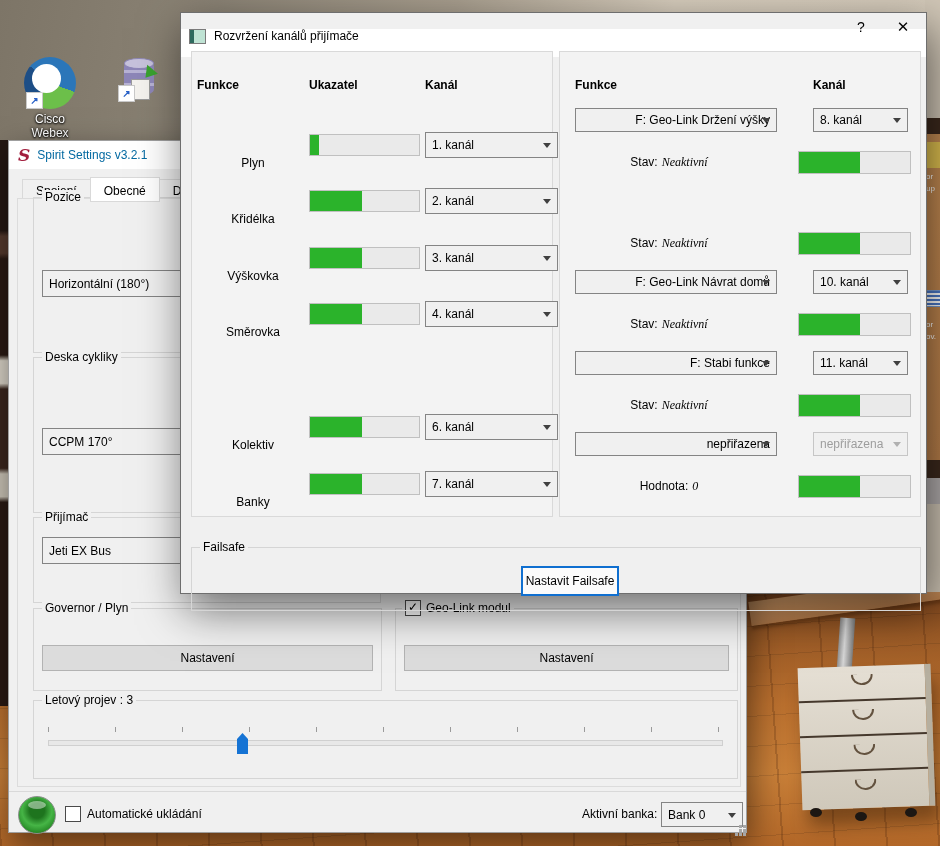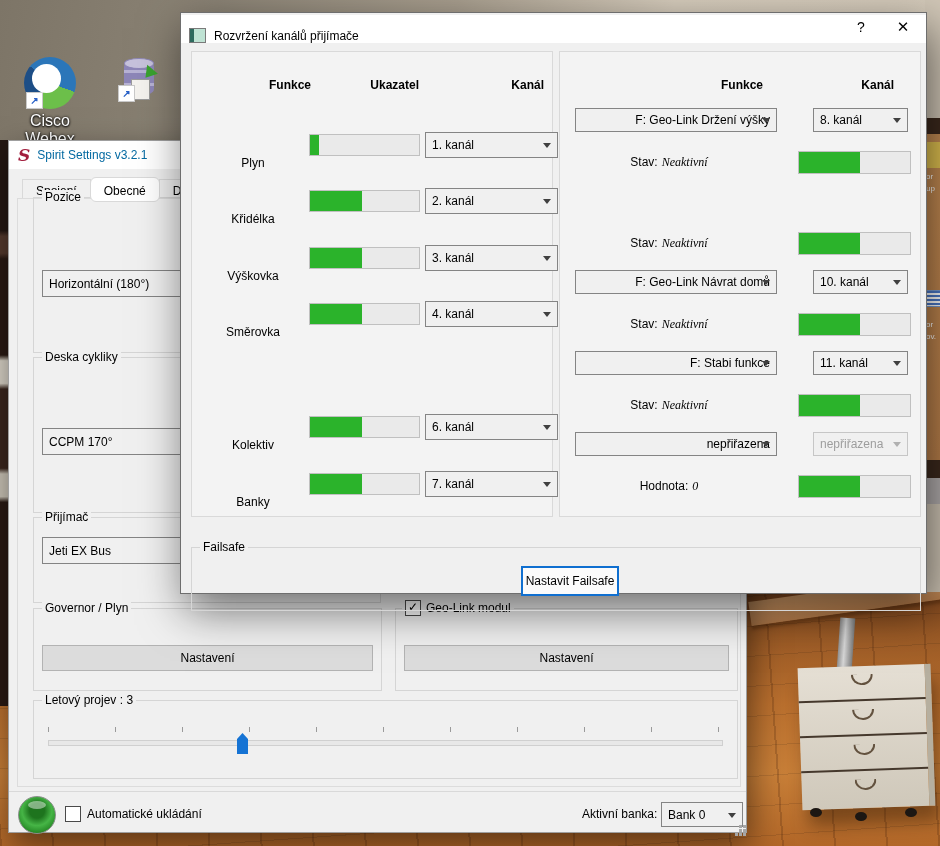--- a/index.html
+++ b/index.html
@@ -43,21 +43,21 @@
     border:2px solid #63523f;border-top:none;border-radius:0 0 18px 18px;}
   .caster{position:absolute;width:12px;height:9px;border-radius:50%;background:#1c1713;}
 
   
   .dicon{position:absolute;width:70px;text-align:center;}
   .webex-circle{width:52px;height:52px;border-radius:50%;margin:0 auto;position:relative;
     background:conic-gradient(from 110deg,#6cbf4a 0 105deg,#1d4e86 105deg 200deg,#2b76b9 200deg 360deg);}
   .webex-circle::after{content:"";position:absolute;left:8px;top:7px;width:29px;height:29px;border-radius:50%;background:#fff;}
   .shortcut{position:absolute;left:2px;bottom:0;width:15px;height:15px;background:#fff;border:1px solid #c9c9c9;
     display:flex;align-items:center;justify-content:center;font-size:10px;font-weight:bold;color:#2a62c8;}
-  .icon-label{color:#fff;text-shadow:0 1px 2px #000,0 0 3px #000;margin-top:3px;font-size:16px;}
+  .icon-label{color:#fff;text-shadow:0 1px 2px #000,0 0 3px #000;margin-top:3px;font-size:12px;}
   .db-cyl{width:30px;height:36px;margin-left:14px;border-radius:15px/7px;position:relative;
     background:repeating-linear-gradient(180deg,#8d86b8 0 10px,#b7b2d4 10px 13px);}
   .db-cyl::before{content:"";position:absolute;left:0;top:-2px;width:30px;height:11px;border-radius:50%;background:#c6c2dc;border:1px solid #8d86b8;box-sizing:border-box;}
   .db-page{position:absolute;right:4px;bottom:-4px;width:17px;height:19px;background:#f4f2ee;border:1px solid #9a9a9a;}
   .db-arrow{position:absolute;right:-2px;top:8px;width:0;height:0;
     border-left:7px solid transparent;border-right:7px solid transparent;border-top:11px solid #3aa32f;transform:rotate(40deg);}
 
   
   .combo{background:#f0f0f0;border:1px solid #848484;display:flex;align-items:center;
     padding:0 6px;position:absolute;font-size:12px;white-space:nowrap;overflow:hidden;}
@@ -74,21 +74,21 @@
 
   
   .app-window{position:absolute;left:8px;top:140px;width:737px;height:691px;background:#f0f0f0;
     border:1px solid #9f9f9f;box-shadow:3px 12px 30px rgba(0,0,0,.5);z-index:10;}
   .app-titlebar{position:absolute;left:0;top:0;right:0;height:28px;background:#fff;
     display:flex;align-items:center;gap:7px;padding-left:9px;}
   .s-logo{color:#a21e3e;font-family:"DejaVu Serif",serif;font-style:italic;font-weight:bold;font-size:17px;line-height:17px;}
   .app-title{color:#0369a1;}
   .tabs{position:absolute;left:13px;top:36px;display:flex;align-items:flex-end;}
   .tab{padding:4px 13px 3px;border:1px solid #d9d9d9;background:#f0f0f0;margin-right:-1px;}
-  .tab.active{background:#fff;padding-top:6px;position:relative;z-index:2;border-radius:6px;}
+  .tab.active{background:#fff;padding-top:6px;position:relative;z-index:2;}
   .tab-panel{position:absolute;left:8px;top:57px;width:722px;height:587px;border:1px solid #dcdcdc;background:#f0f0f0;}
 
   .g-pozice{left:24px;top:56px;width:346px;height:154px;}
   .g-deska{left:24px;top:216px;width:346px;height:154px;}
   .g-prijimac{left:24px;top:376px;width:346px;height:84px;}
   .g-governor{left:24px;top:467px;width:347px;height:81px;}
   .g-geolink{left:386px;top:467px;width:341px;height:81px;}
   .g-letovy{left:24px;top:559px;width:703px;height:77px;}
   .app-combo{left:8px;width:300px;height:25px;}
   .set-btn{position:absolute;left:8px;right:8px;top:36px;height:24px;background:#dcdcdc;border:1px solid #b3b3b3;
@@ -107,29 +107,29 @@
   .autosave-box{position:absolute;left:56px;top:665px;}
   .autosave-label{position:absolute;left:78px;top:666px;}
   .bank-label{position:absolute;left:573px;top:666px;}
   .bank-combo{left:652px;top:661px;width:68px;height:23px;}
   .grip{position:absolute;right:4px;bottom:4px;width:3px;height:3px;background:#a7a7a7;
     box-shadow:-4px 8px #a7a7a7,0 8px #a7a7a7,4px 8px #a7a7a7,0 4px #a7a7a7,4px 4px #a7a7a7,4px 0 #a7a7a7;}
 
   
   .dialog{position:absolute;left:180px;top:12px;width:745px;height:580px;background:#f0f0f0;
     border:1px solid #6e6e6e;box-shadow:5px 16px 42px rgba(0,0,0,.55);z-index:20;}
-  .dlg-titlebar{position:absolute;left:0;top:2px;right:0;height:28px;background:#fff;
-    display:flex;align-items:flex-end;gap:8px;padding-left:8px;}
+  .dlg-titlebar{position:absolute;left:0;top:16px;right:0;height:28px;background:#fff;
+    display:flex;align-items:flex-start;gap:8px;padding-left:8px;}
   .dlg-icon{width:15px;height:13px;border:1px solid #7a7a7a;background:linear-gradient(90deg,#2e6a5e 0 4px,#bfe3d4 4px);}
   .dlg-btn{position:absolute;top:0;width:42px;height:28px;display:flex;align-items:center;justify-content:center;font-size:14px;}
   .dlg-help{right:44px;}
   .dlg-close{right:2px;font-size:15px;}
   .lpanel{position:absolute;left:10px;top:38px;width:360px;height:464px;border:1px solid #d9d9d9;background:#f3f3f3;}
   .rpanel{position:absolute;left:378px;top:38px;width:360px;height:464px;border:1px solid #d9d9d9;background:#f3f3f3;}
-  .hdr{position:absolute;font-weight:bold;text-align:right;}
+  .hdr{position:absolute;font-weight:bold;text-align:left;}
   .h-funkce{left:5px;top:26px;width:114px;}
   .h-ukazatel{left:117px;top:26px;width:110px;}
   .h-kanal{left:233px;top:26px;width:119px;}
   .lrow{position:absolute;left:0;width:100%;height:24px;}
   .lrow-label{position:absolute;left:5px;top:5px;width:112px;text-align:center;margin-top:19px;}
   .lrow-bar{left:117px;top:2px;width:109px;height:20px;}
   .lrow-combo{left:233px;top:0;width:119px;height:24px;}
   .rh-funkce{left:15px;top:26px;width:188px;}
   .rh-kanal{left:253px;top:26px;width:81px;}
   .rrow{position:absolute;left:0;width:100%;height:23px;}

